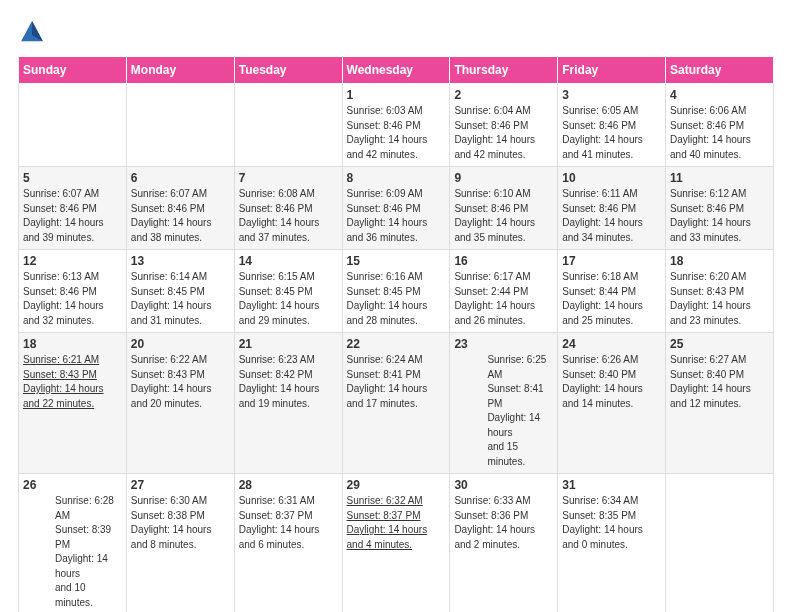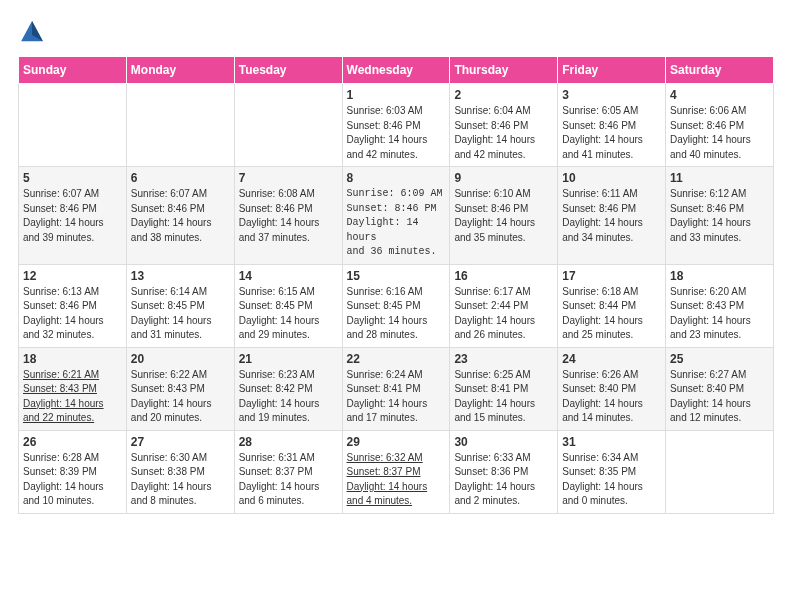--- a/index.html
+++ b/index.html
@@ -187,21 +187,21 @@
           </td>
           <td>
             <span class="day-num">7</span>
             <div class="cell-content" style="white-space: pre-line;">Sunrise: 6:08 AM
 Sunset: 8:46 PM
 Daylight: 14 hours
 and 37 minutes.</div>
           </td>
           <td>
             <span class="day-num">8</span>
-            <div class="cell-content" style="white-space: pre-line; font-family: Liberation Mono, monospace;">Sunrise: 6:09 AM
+            <div class="cell-content" style="white-space: pre-line;">Sunrise: 6:09 AM
 Sunset: 8:46 PM
 Daylight: 14 hours
 and 36 minutes.</div>
           </td>
           <td>
             <span class="day-num">9</span>
             <div class="cell-content" style="white-space: pre-line;">Sunrise: 6:10 AM
 Sunset: 8:46 PM
 Daylight: 14 hours
 and 35 minutes.</div>
@@ -296,21 +296,21 @@
           </td>
           <td>
             <span class="day-num">22</span>
             <div class="cell-content" style="white-space: pre-line;">Sunrise: 6:24 AM
 Sunset: 8:41 PM
 Daylight: 14 hours
 and 17 minutes.</div>
           </td>
           <td>
             <span class="day-num">23</span>
-            <div class="cell-content" style="white-space: pre-line;">Sunrise: 6:25 AM
+            <div class="cell-content" style="white-space: pre-line; margin-left: 33px;">Sunrise: 6:25 AM
 Sunset: 8:41 PM
 Daylight: 14 hours
 and 15 minutes.</div>
           </td>
           <td>
             <span class="day-num">24</span>
             <div class="cell-content" style="white-space: pre-line;">Sunrise: 6:26 AM
 Sunset: 8:40 PM
 Daylight: 14 hours
 and 14 minutes.</div>
@@ -319,21 +319,21 @@
             <span class="day-num">25</span>
             <div class="cell-content" style="white-space: pre-line;">Sunrise: 6:27 AM
 Sunset: 8:40 PM
 Daylight: 14 hours
 and 12 minutes.</div>
           </td>
         </tr>
         <tr>
           <td>
             <span class="day-num">26</span>
-            <div class="cell-content" style="white-space: pre-line;">Sunrise: 6:28 AM
+            <div class="cell-content" style="white-space: pre-line; margin-left: 32px;">Sunrise: 6:28 AM
 Sunset: 8:39 PM
 Daylight: 14 hours
 and 10 minutes.</div>
           </td>
           <td>
             <span class="day-num">27</span>
             <div class="cell-content" style="white-space: pre-line;">Sunrise: 6:30 AM
 Sunset: 8:38 PM
 Daylight: 14 hours
 and 8 minutes.</div>

